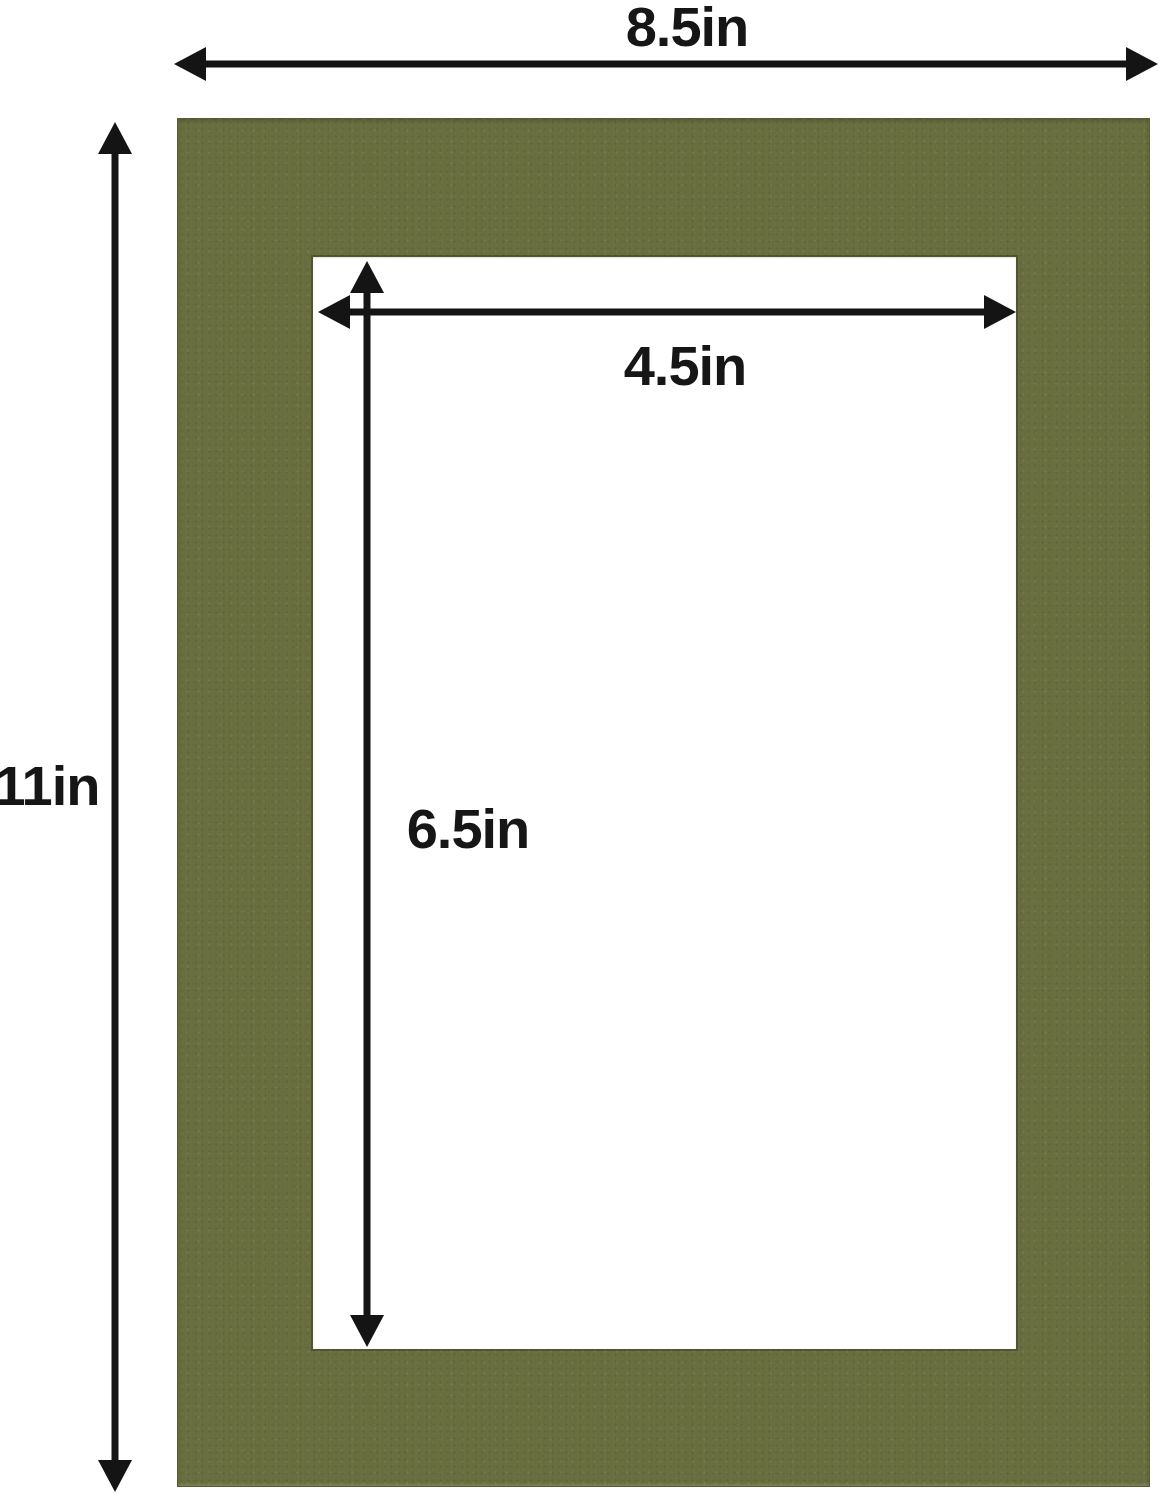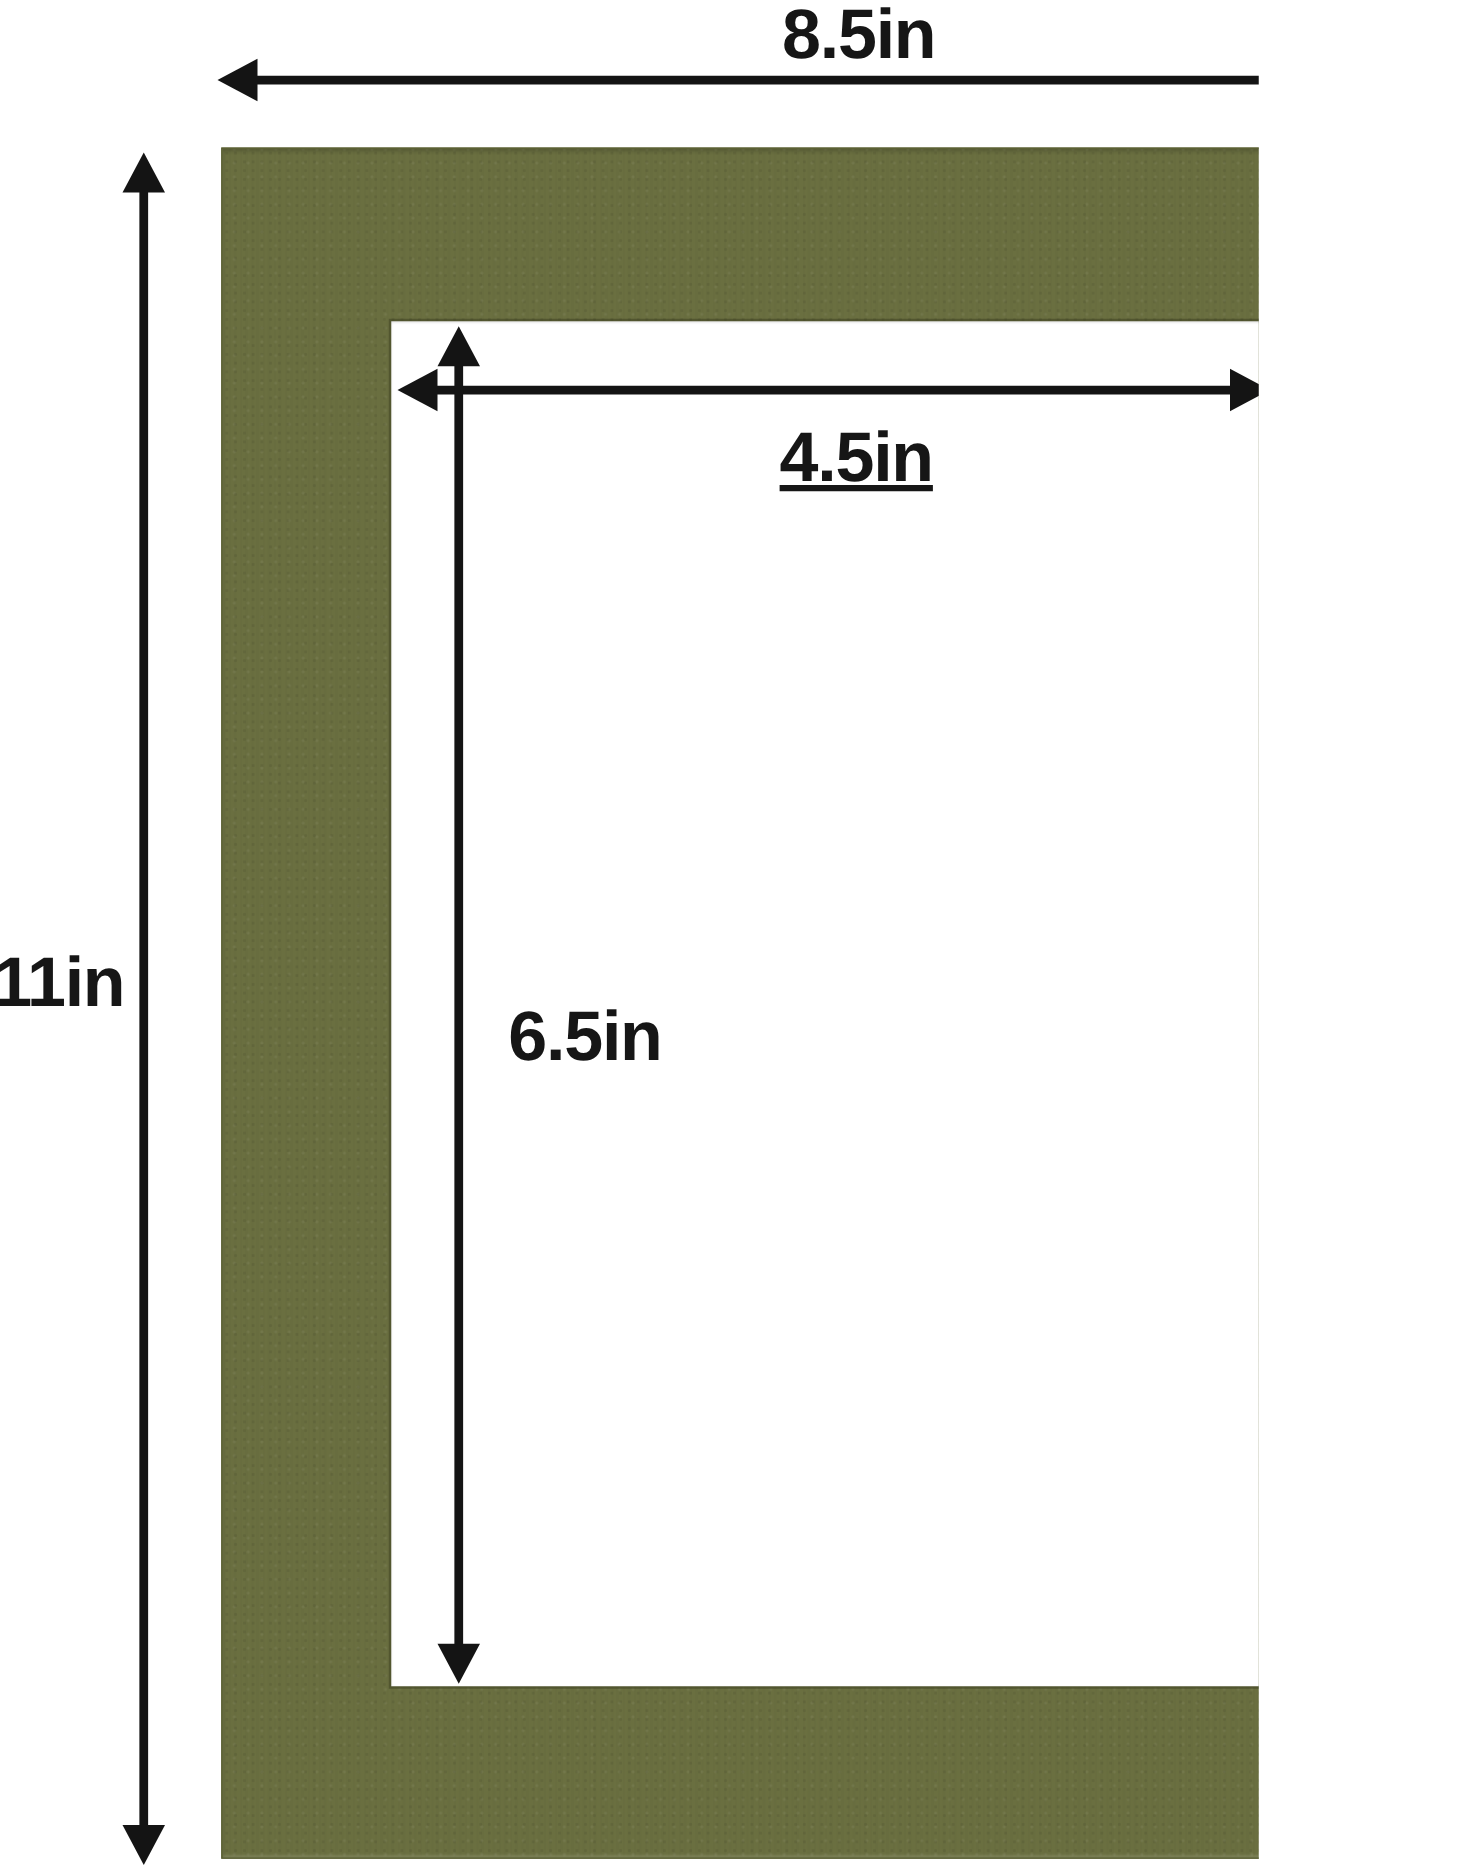--- a/index.html
+++ b/index.html
@@ -11,21 +11,21 @@
     --label: #161616;
   }
   * { box-sizing: border-box; }
   html, body {
     margin: 0;
     padding: 0;
     background: var(--background);
   }
   .canvas {
     position: relative;
-    width: 1007px;
+    width: 1167px;
     height: 1500px;
     background: var(--background);
     overflow: hidden;
     font-family: "Liberation Sans", "DejaVu Sans", sans-serif;
   }
   .mat {
     position: absolute;
     left: 177px;
     top: 118px;
     width: 973px;
@@ -110,17 +110,17 @@
       <line class="dim-line" x1="367" y1="289" x2="367" y2="1319"></line>
       <polygon class="dim-head" points="367,261 350,293 384,293"></polygon>
       <polygon class="dim-head" points="367,1347 350,1315 384,1315"></polygon>
     </g>
   </svg>
 
   <div class="label" style="left:687px; top:27px;">8.5in</div>
 
   <div class="label" style="left:47px; top:786px;">11in</div>
 
-  <div class="label" style="left:685px; top:366px;text-decoration:underline;">4.5in</div>
+  <div class="label" style="left:685px; top:366px;">4.5in</div>
 
   <div class="label" style="left:468px; top:785px;margin-top:44px;">6.5in</div>
 
 </div>
 
 </body></html>

